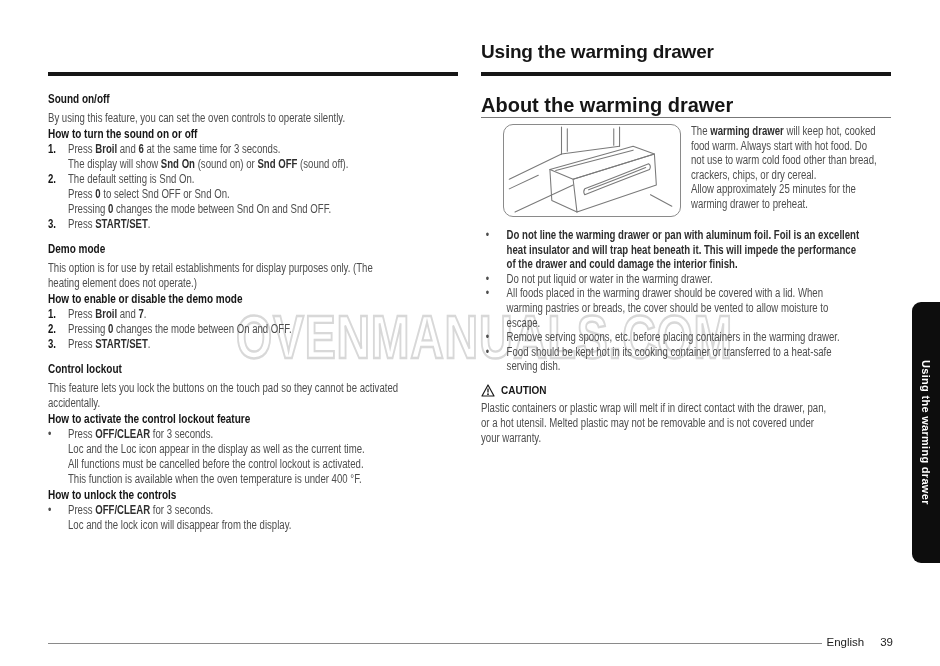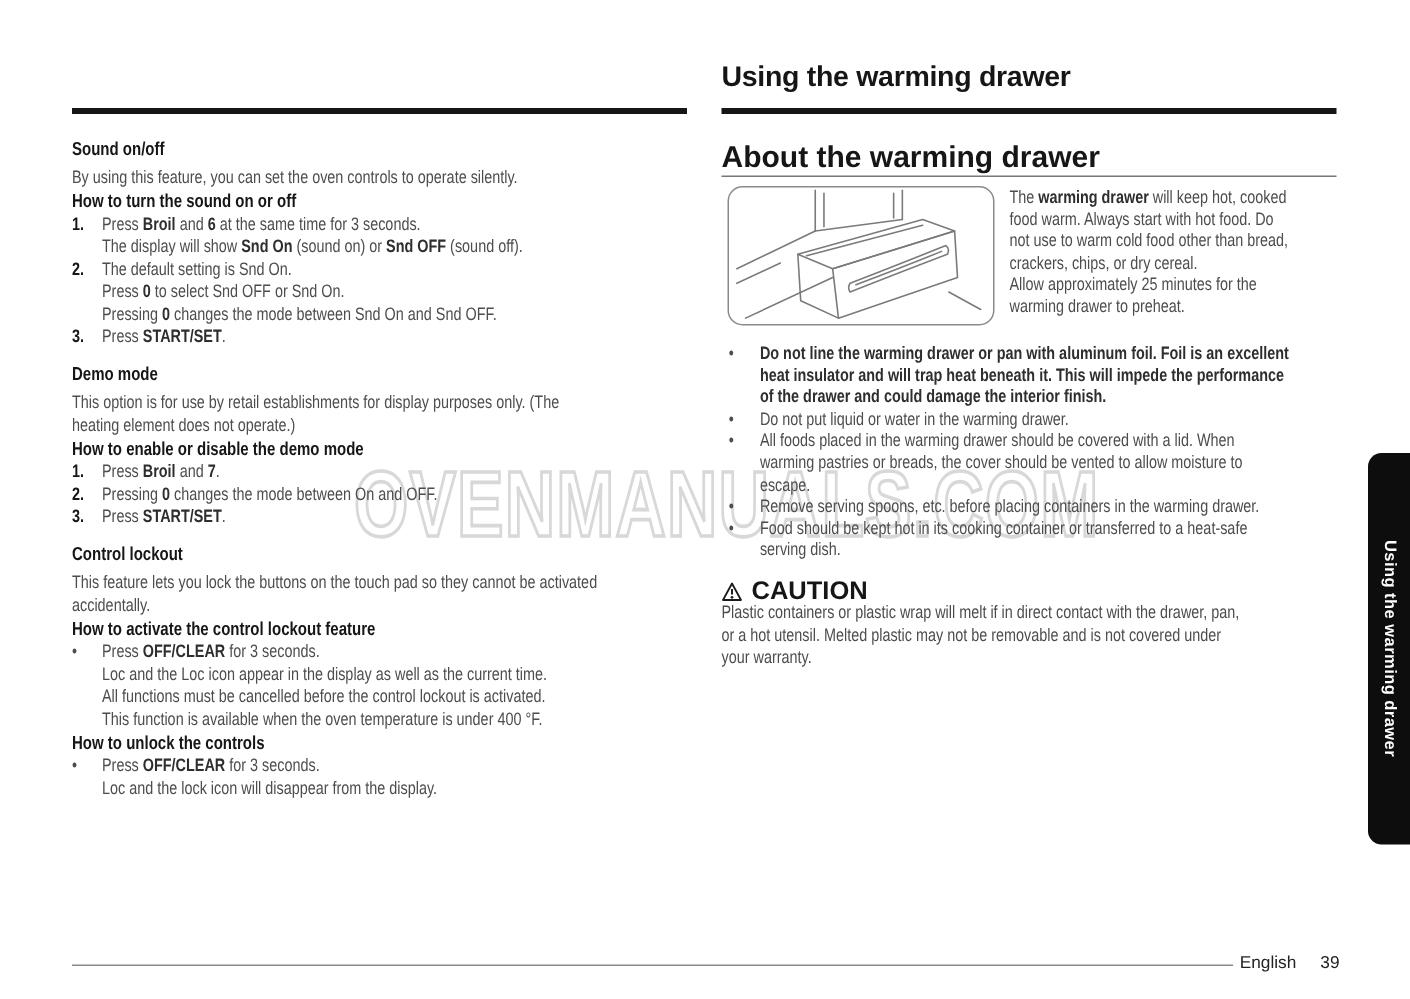--- a/index.html
+++ b/index.html
@@ -26,30 +26,30 @@
   .bar-left{left:48px;top:72px;width:410px;}
   .bar-right{left:481px;top:72px;width:410px;}
   .thin-rule{position:absolute;left:481px;top:117px;width:410px;height:1px;background:#777;}
   
   #left-blocks{position:absolute;left:48px;top:92px;width:512px;}
   
   .page-title{position:absolute;left:481px;top:40px;font-size:19px;line-height:24px;
     font-weight:600;color:var(--ink,#161616);letter-spacing:-.2px;white-space:nowrap;}
   .section-heading{position:absolute;left:481px;top:94px;font-size:20px;font-weight:700;
     color:var(--ink,#161616);white-space:nowrap;}
-  .about-row{position:absolute;left:485px;top:124px;display:flex;}
+  .about-row{position:absolute;left:503px;top:124px;display:flex;}
   .illustration{width:178px;height:93px;border:1.5px solid #8a8a8a;border-radius:10px;
     box-sizing:border-box;background:#fff;flex:0 0 auto;}
   .about-text-outer{width:230px;margin-left:10px;}
   #about-inner{width:280px;}
   #about-inner .blk{line-height:14.5px;}
   #right-bullets{position:absolute;left:481px;top:228px;width:512px;}
   #right-bullets .blk{line-height:14.6px;}
   .caution-head{position:absolute;left:481px;top:384px;display:flex;align-items:center;
-    font-size:17px;font-weight:700;color:var(--ink,#161616);justify-content:space-between;}
+    font-size:10px;font-weight:700;color:var(--ink,#161616);justify-content:space-between;}
   .caution-head .cicon{margin-right:6px;display:inline-flex;}
   #caution-lines{position:absolute;left:481px;top:401px;width:512px;}
   #caution-lines .blk{line-height:14.8px;}
   
   .watermark{
     position:absolute;left:236px;top:306px;z-index:0;
     font-size:62px;line-height:62px;font-weight:700;letter-spacing:1px;white-space:nowrap;
     transform:scaleX(.75);transform-origin:0 0;
     color:rgba(255,255,255,.85);
     -webkit-text-stroke:2.4px var(--watermark_stroke,#d8d8d8);

